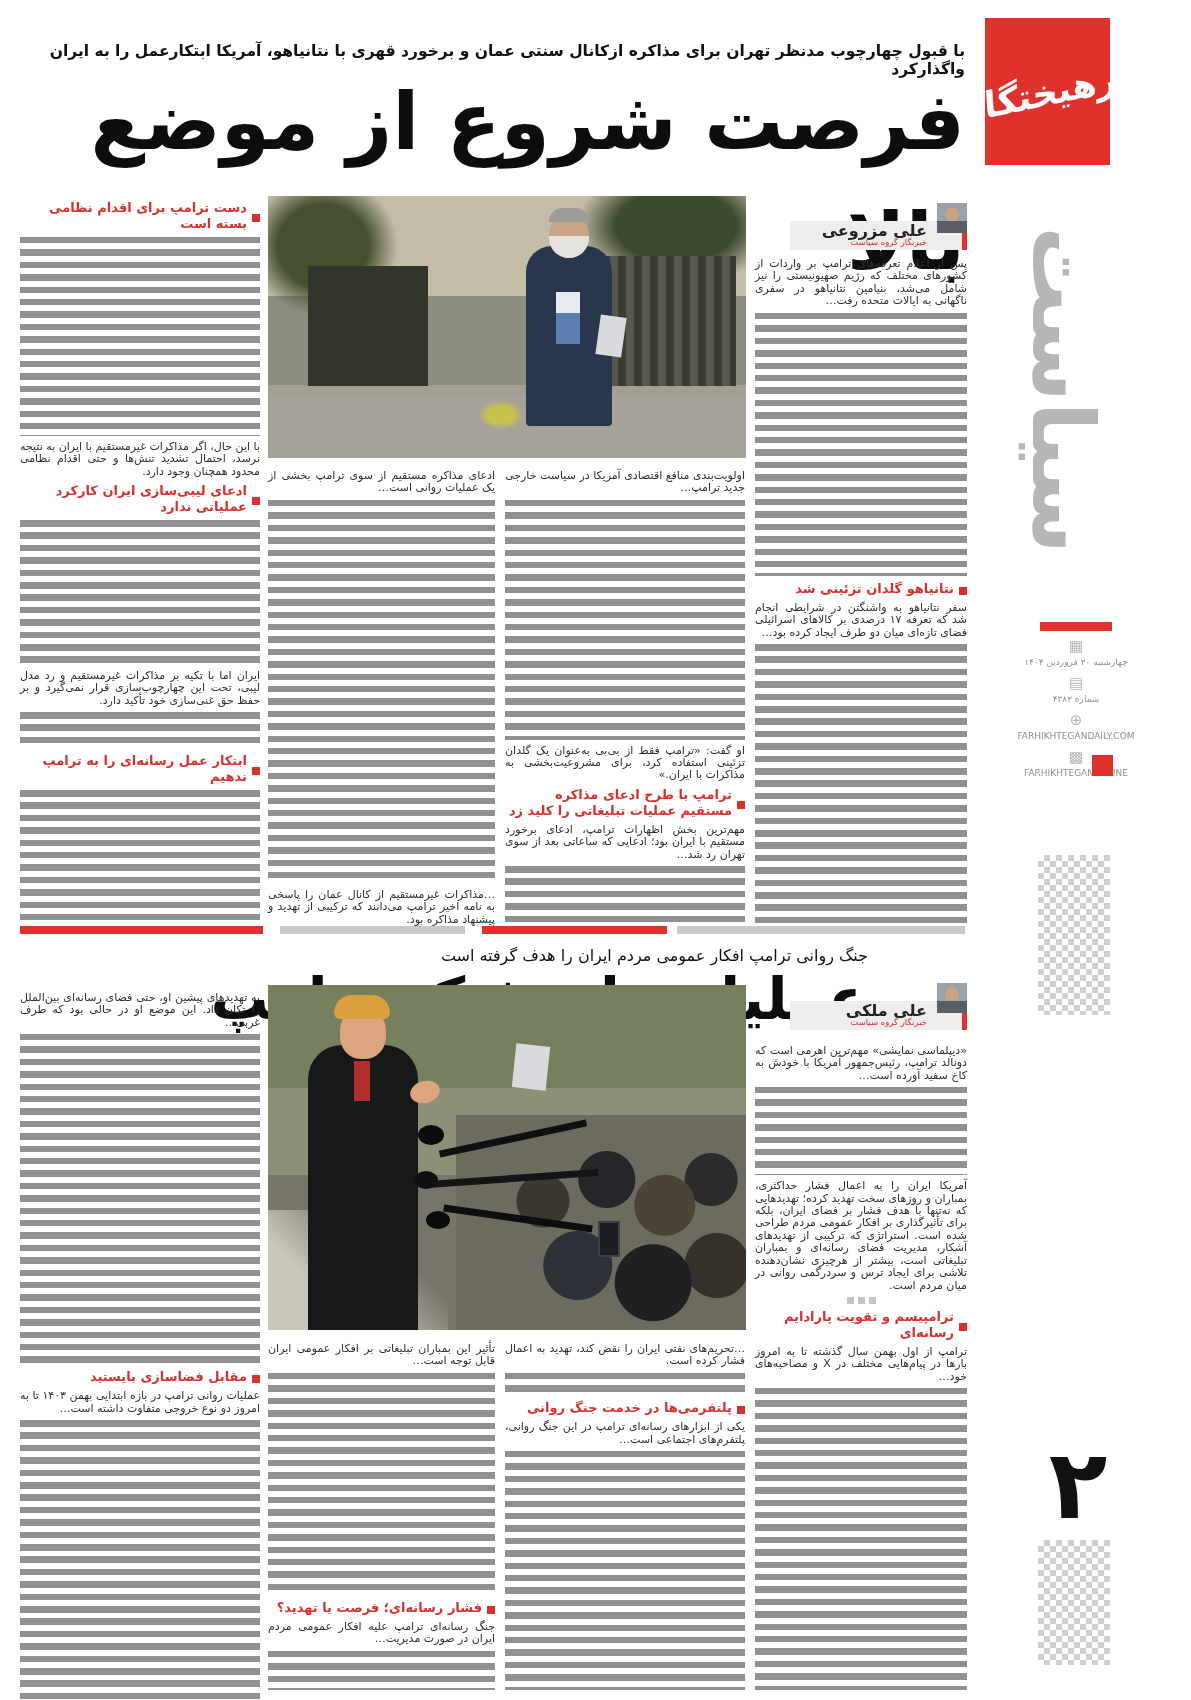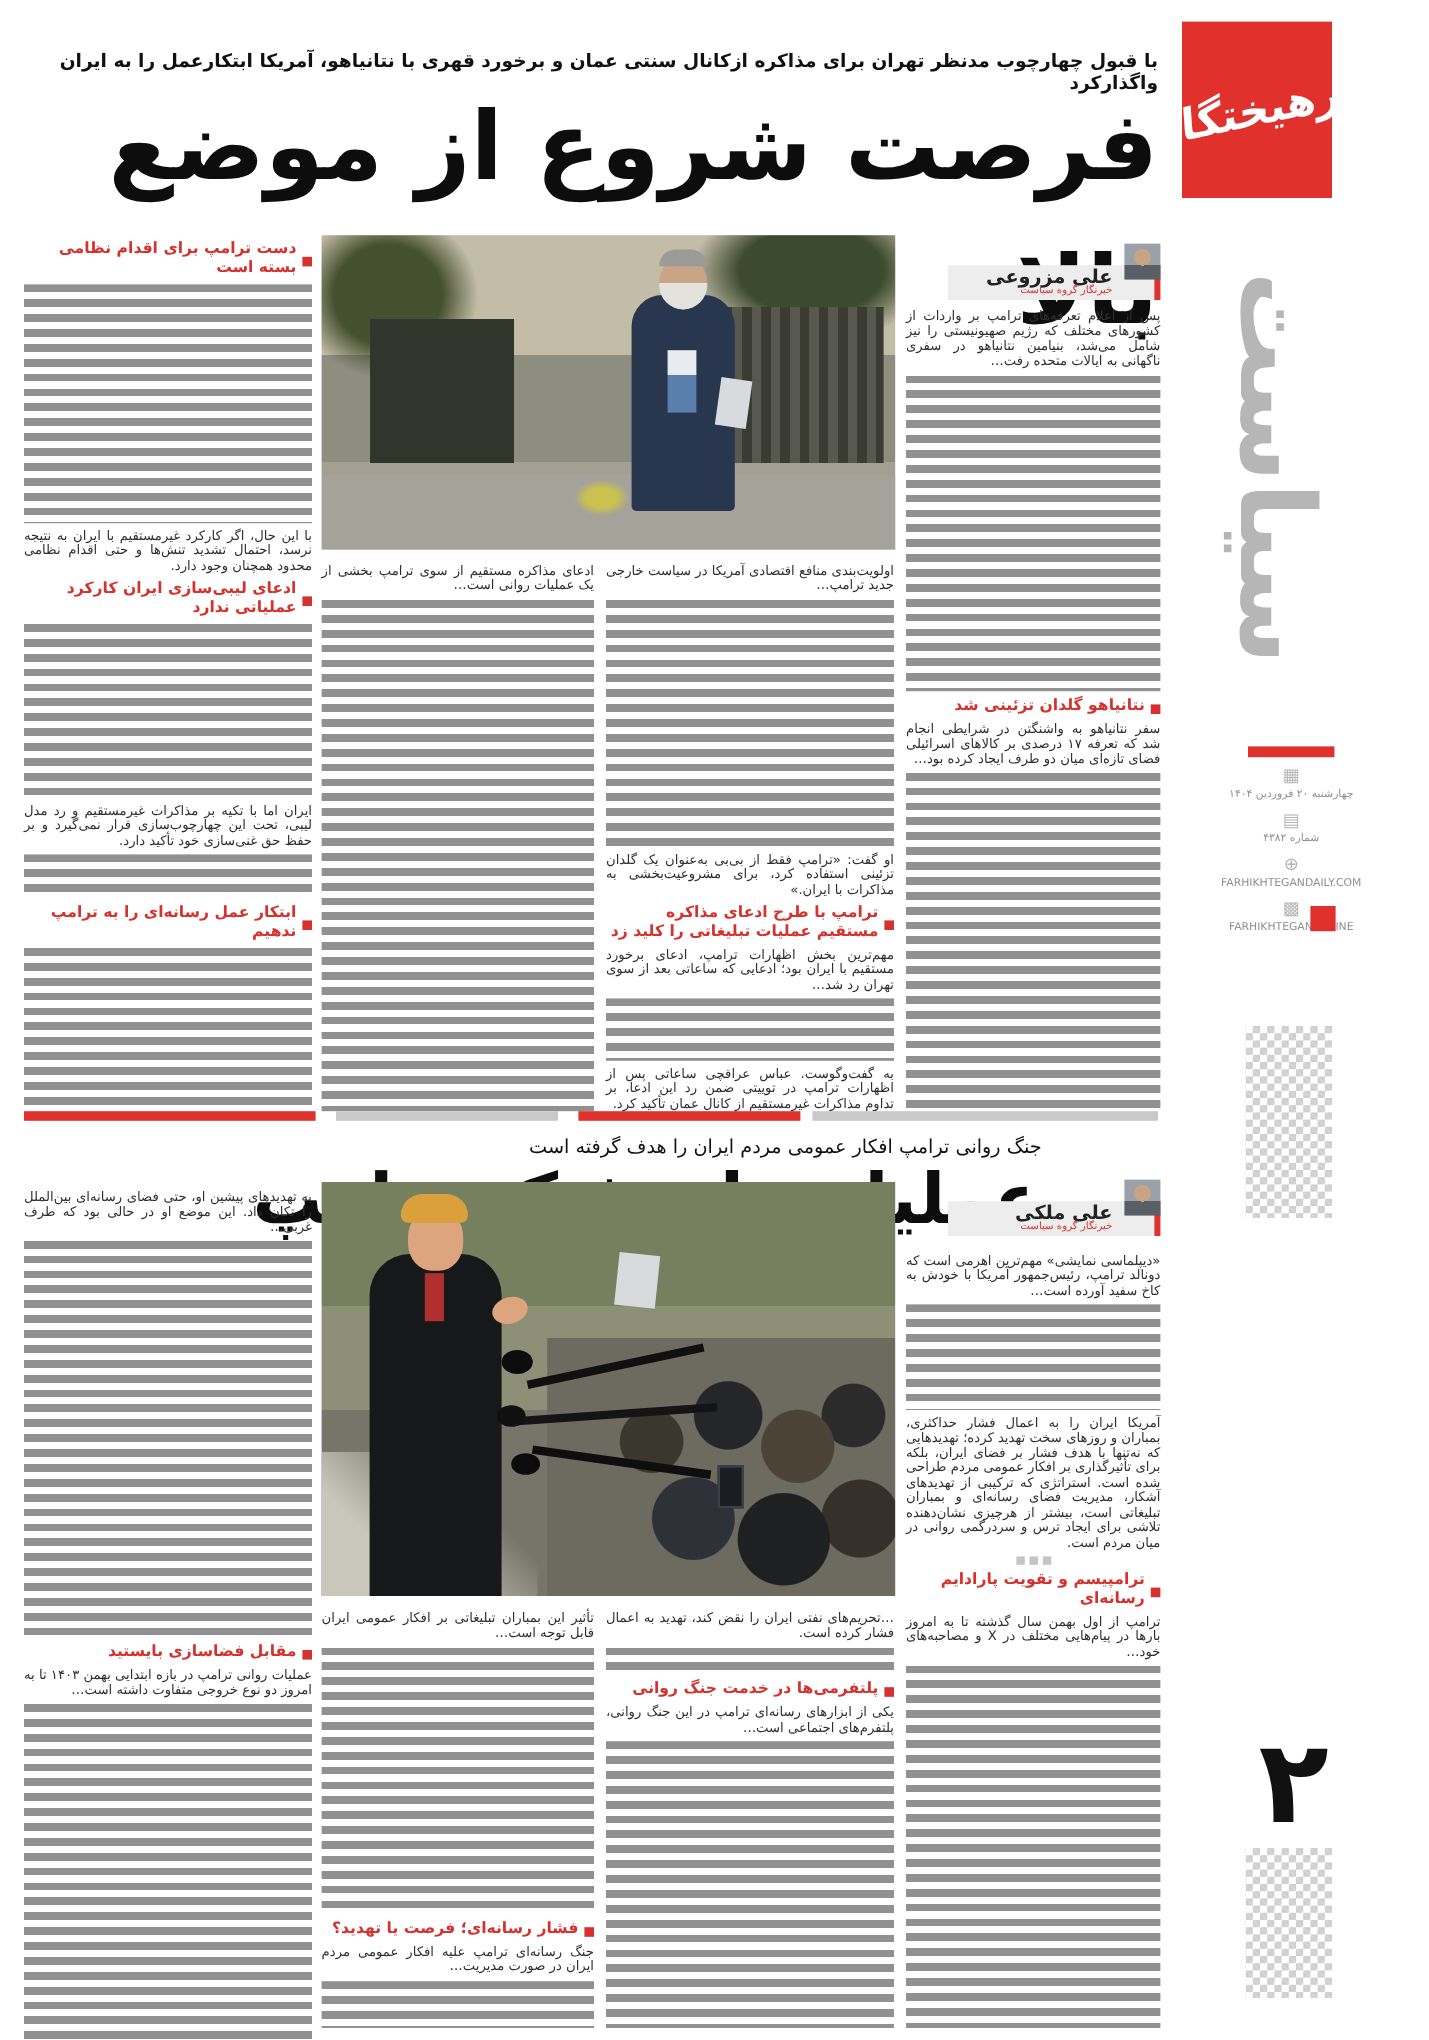--- a/index.html
+++ b/index.html
@@ -135,35 +135,35 @@
   <div class="col" style="left:505px;top:470px;width:240px;height:456px;">
     <div class="par">اولویت‌بندی منافع اقتصادی آمریکا در سیاست خارجی جدید ترامپ…</div>
     <div class="fill" style="flex-grow:1.6;"></div>
     <div class="par">او گفت: «ترامپ فقط از بی‌بی به‌عنوان یک گلدان تزئینی استفاده کرد، برای مشروعیت‌بخشی به مذاکرات با ایران.»</div>
     <div class="subhead">
         <span class="sq"></span>
         <span>ترامپ با طرح ادعای مذاکره مستقیم عملیات تبلیغاتی را کلید زد</span>
       </div>
     <div class="par">مهم‌ترین بخش اظهارات ترامپ، ادعای برخورد مستقیم با ایران بود؛ ادعایی که ساعاتی بعد از سوی تهران رد شد…</div>
     <div class="fill" style="flex-grow:0.4;"></div>
-    <div class="par">به گفت‌وگوست. عباس عراقچی ساعاتی پس از اظهارات ترامپ در توییتی ضمن رد این ادعا، بر تداوم مذاکرات غیرمستقیم از کانال عمان تأکید کرد.</div>
   </div>
 
   <div class="col" style="left:268px;top:470px;width:227px;height:456px;">
     <div class="par">ادعای مذاکره مستقیم از سوی ترامپ بخشی از یک عملیات روانی است…</div>
     <div class="fill" style="flex-grow:1;"></div>
+    <div class="par">…مذاکرات غیرمستقیم از کانال عمان را پاسخی به نامه اخیر ترامپ می‌دانند که ترکیبی از تهدید و پیشنهاد مذاکره بود.</div>
   </div>
 
   <div class="col" style="left:20px;top:200px;width:240px;height:726px;">
     <div class="subhead">
         <span class="sq"></span>
         <span>دست ترامپ برای اقدام نظامی بسته است</span>
       </div>
     <div class="fill" style="flex-grow:2.2;"></div>
-    <div class="par">با این حال، اگر کارکرد غیرمستقیم با ایران به نتیجه نرسد، احتمال تشدید تنش‌ها و حتی اقدام نظامی محدود همچنان وجود دارد.</div>
+    <div class="par">با این حال، اگر مذاکرات غیرمستقیم با ایران به نتیجه نرسد، احتمال تشدید تنش‌ها و حتی اقدام نظامی محدود همچنان وجود دارد.</div>
     <div class="subhead">
         <span class="sq"></span>
         <span>ادعای لیبی‌سازی ایران کارکرد عملیاتی ندارد</span>
       </div>
     <div class="fill" style="flex-grow:1.6;"></div>
     <div class="par">ایران اما با تکیه بر مذاکرات غیرمستقیم و رد مدل لیبی، تحت این چهارچوب‌سازی قرار نمی‌گیرد و بر حفظ حق غنی‌سازی خود تأکید دارد.</div>
     <div class="fill" style="flex-grow:0.4;"></div>
     <div class="subhead">
         <span class="sq"></span>
         <span>ابتکار عمل رسانه‌ای را به ترامپ ندهیم</span>

